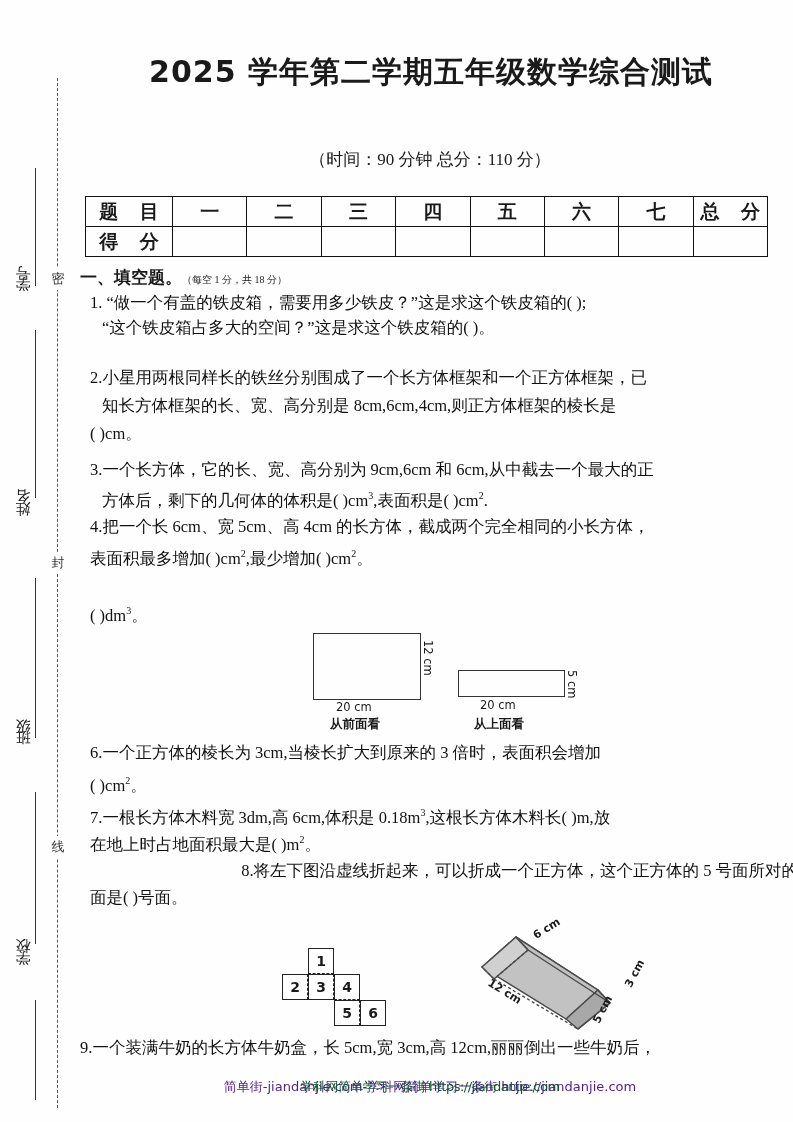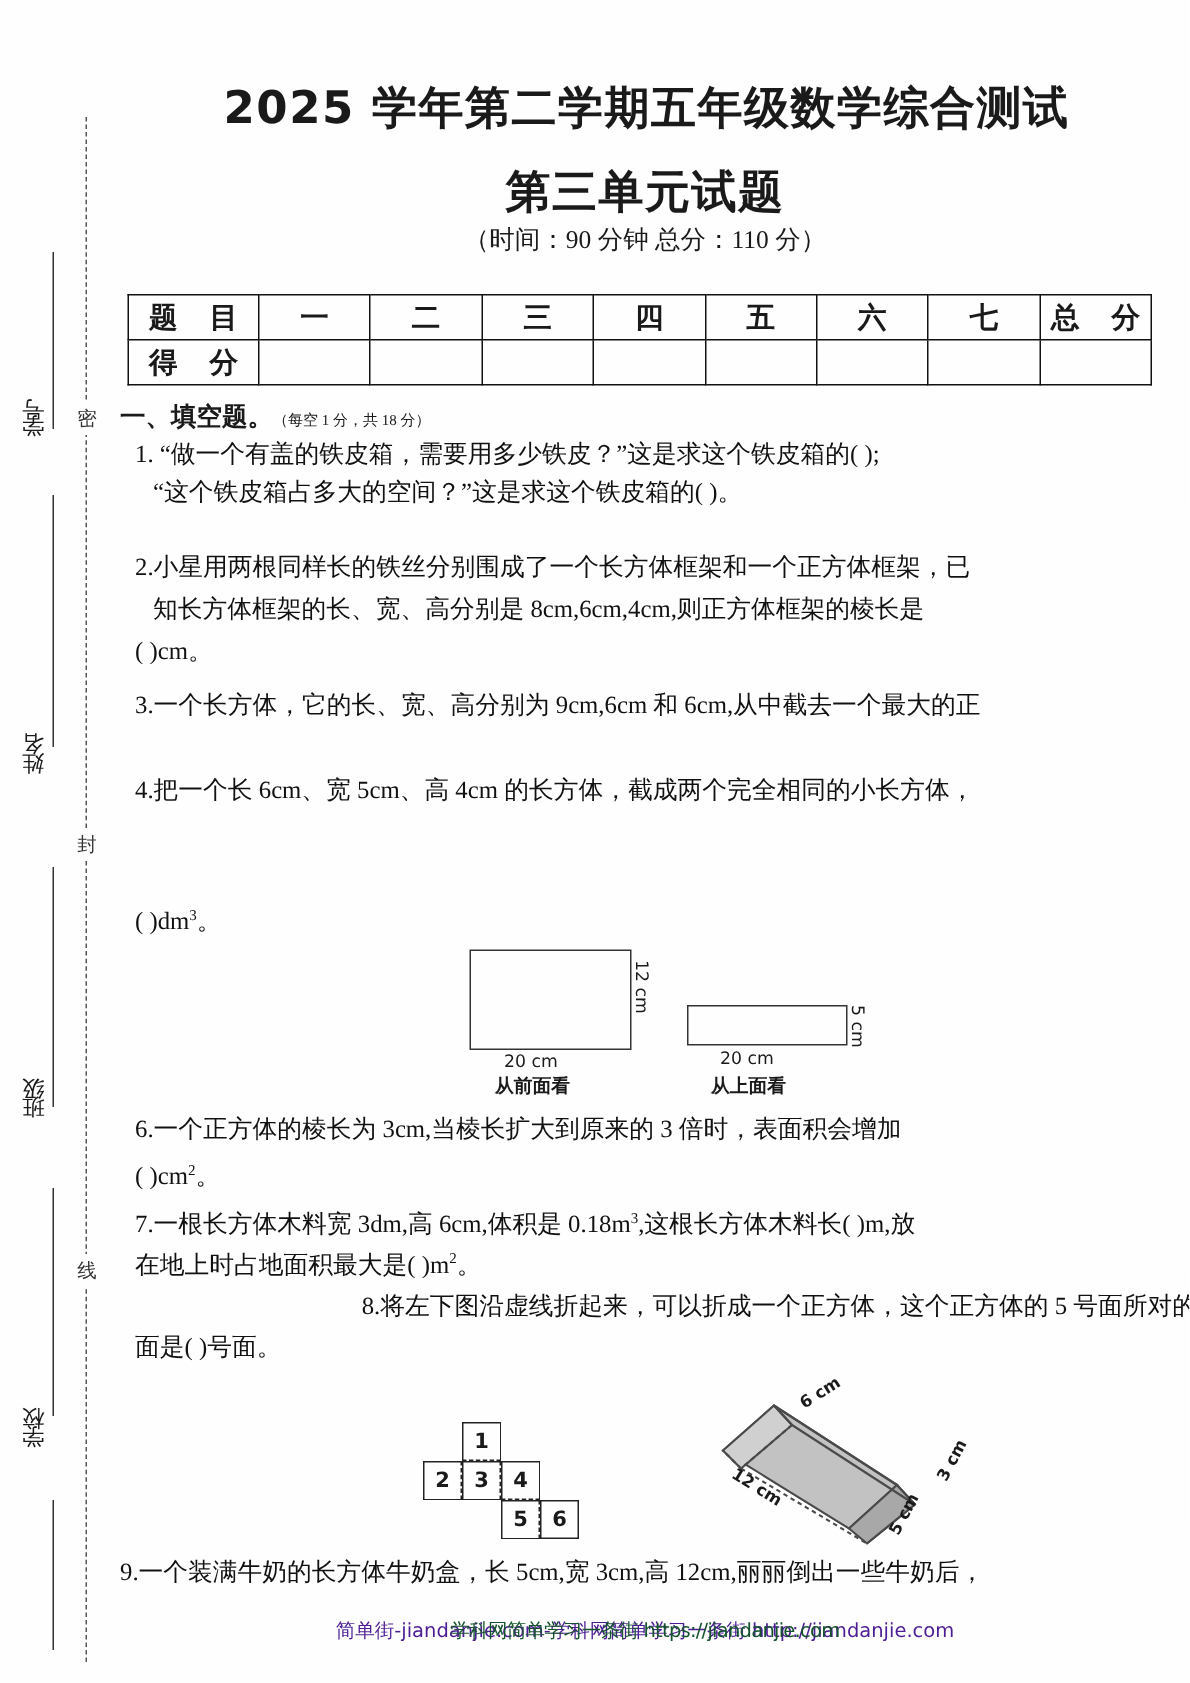--- a/index.html
+++ b/index.html
@@ -243,21 +243,20 @@
 
     <div class="v-label vl-xuehao">学 号</div>
     <div class="v-label vl-xingmin">姓 名</div>
     <div class="v-label vl-banji">班 级</div>
     <div class="v-label vl-xuexiao">学 校</div>
   </div>
 
   <div class="body-col">
 
     <div class="title1">2025 学年第二学期五年级数学综合测试</div>
-    <div class="title2">第三单元试题</div>
     <div class="subtitle">（时间：90 分钟  总分：110 分）</div>
 
     <table class="score-table">
       <tbody>
           <tr>
         <td class="label">题 目</td>
         <td>一</td>
         <td>二</td>
         <td>三</td>
         <td>四</td>
@@ -285,22 +284,24 @@
     </div>
 
     <div class="q" style="left:10px; top:290px; width:690px;">1. “做一个有盖的铁皮箱，需要用多少铁皮？”这是求这个铁皮箱的(          );</div>
     <div class="q" style="left:22px; top:315px; width:690px;">“这个铁皮箱占多大的空间？”这是求这个铁皮箱的(        )。</div>
 
     <div class="q" style="left:10px; top:365px; width:690px;">2.小星用两根同样长的铁丝分别围成了一个长方体框架和一个正方体框架，已</div>
     <div class="q" style="left:22px; top:393px; width:690px;">知长方体框架的长、宽、高分别是 8cm,6cm,4cm,则正方体框架的棱长是</div>
     <div class="q" style="left:10px; top:421px; width:690px;">(        )cm。</div>
 
     <div class="q" style="left:10px; top:457px; width:690px;">3.一个长方体，它的长、宽、高分别为 9cm,6cm 和 6cm,从中截去一个最大的正</div>
+    <div class="q" style="left:22px; top:483px; width:690px;"><span>方体后，剩下的几何体的体积是(        )cm</span><sup>3</sup><span>,表面积是(        )cm</span><sup>2</sup><span>.</span></div>
 
     <div class="q" style="left:10px; top:514px; width:690px;">4.把一个长 6cm、宽 5cm、高 4cm 的长方体，截成两个完全相同的小长方体，</div>
+    <div class="q" style="left:10px; top:541px; width:690px;"><span>表面积最多增加(        )cm</span><sup>2</sup><span>,最少增加(          )cm</span><sup>2</sup><span>。</span></div>
 
     <div class="q" style="left:10px; top:598px; width:690px;"><span>(        )dm</span><sup>3</sup><span>。</span></div>
 
     <div class="fig-wrap" style="left:0px; top:620px; width:700px; height:110px;">
 
       <div class="rectfig" style="left:233px; top:13px; width:106px; height:65px;"></div>
       <div class="fig-dim-v" style="left:341px; top:20px;">12 cm</div>
       <div class="fig-dim-h" style="left:256px; top:80px;">20 cm</div>
       <div class="fig-cap" style="left:250px; top:96px;">从前面看</div>
 

